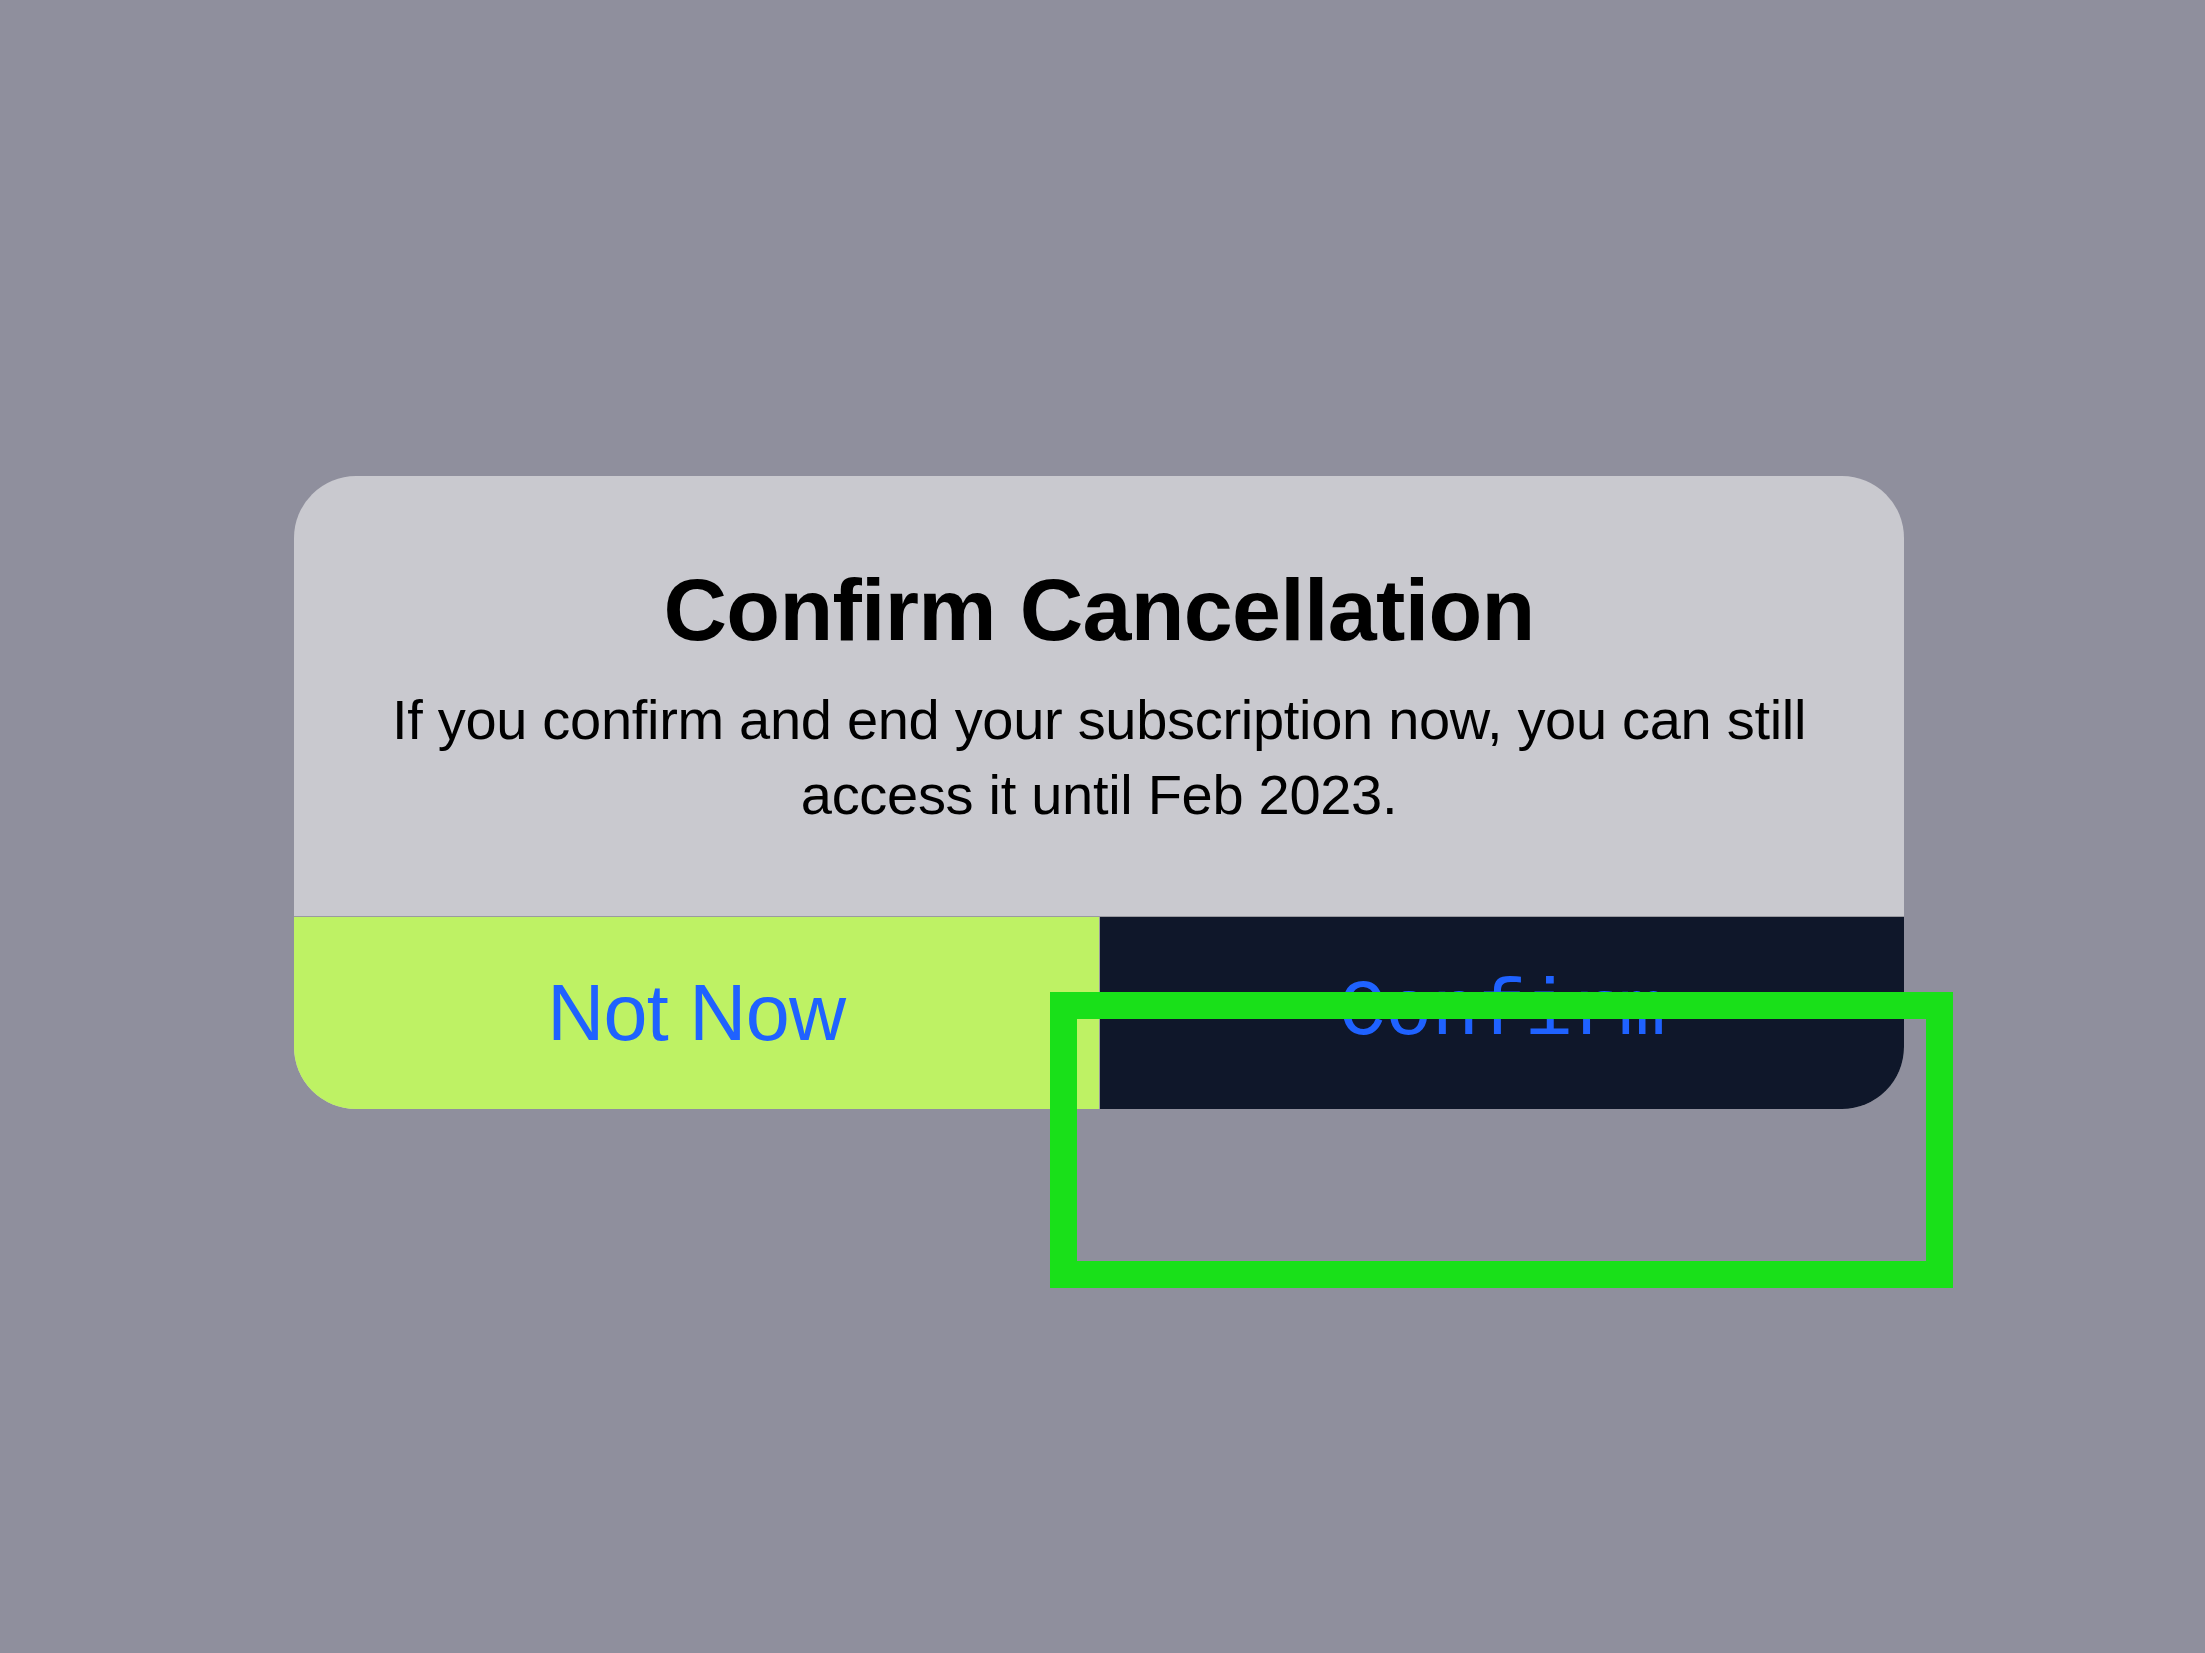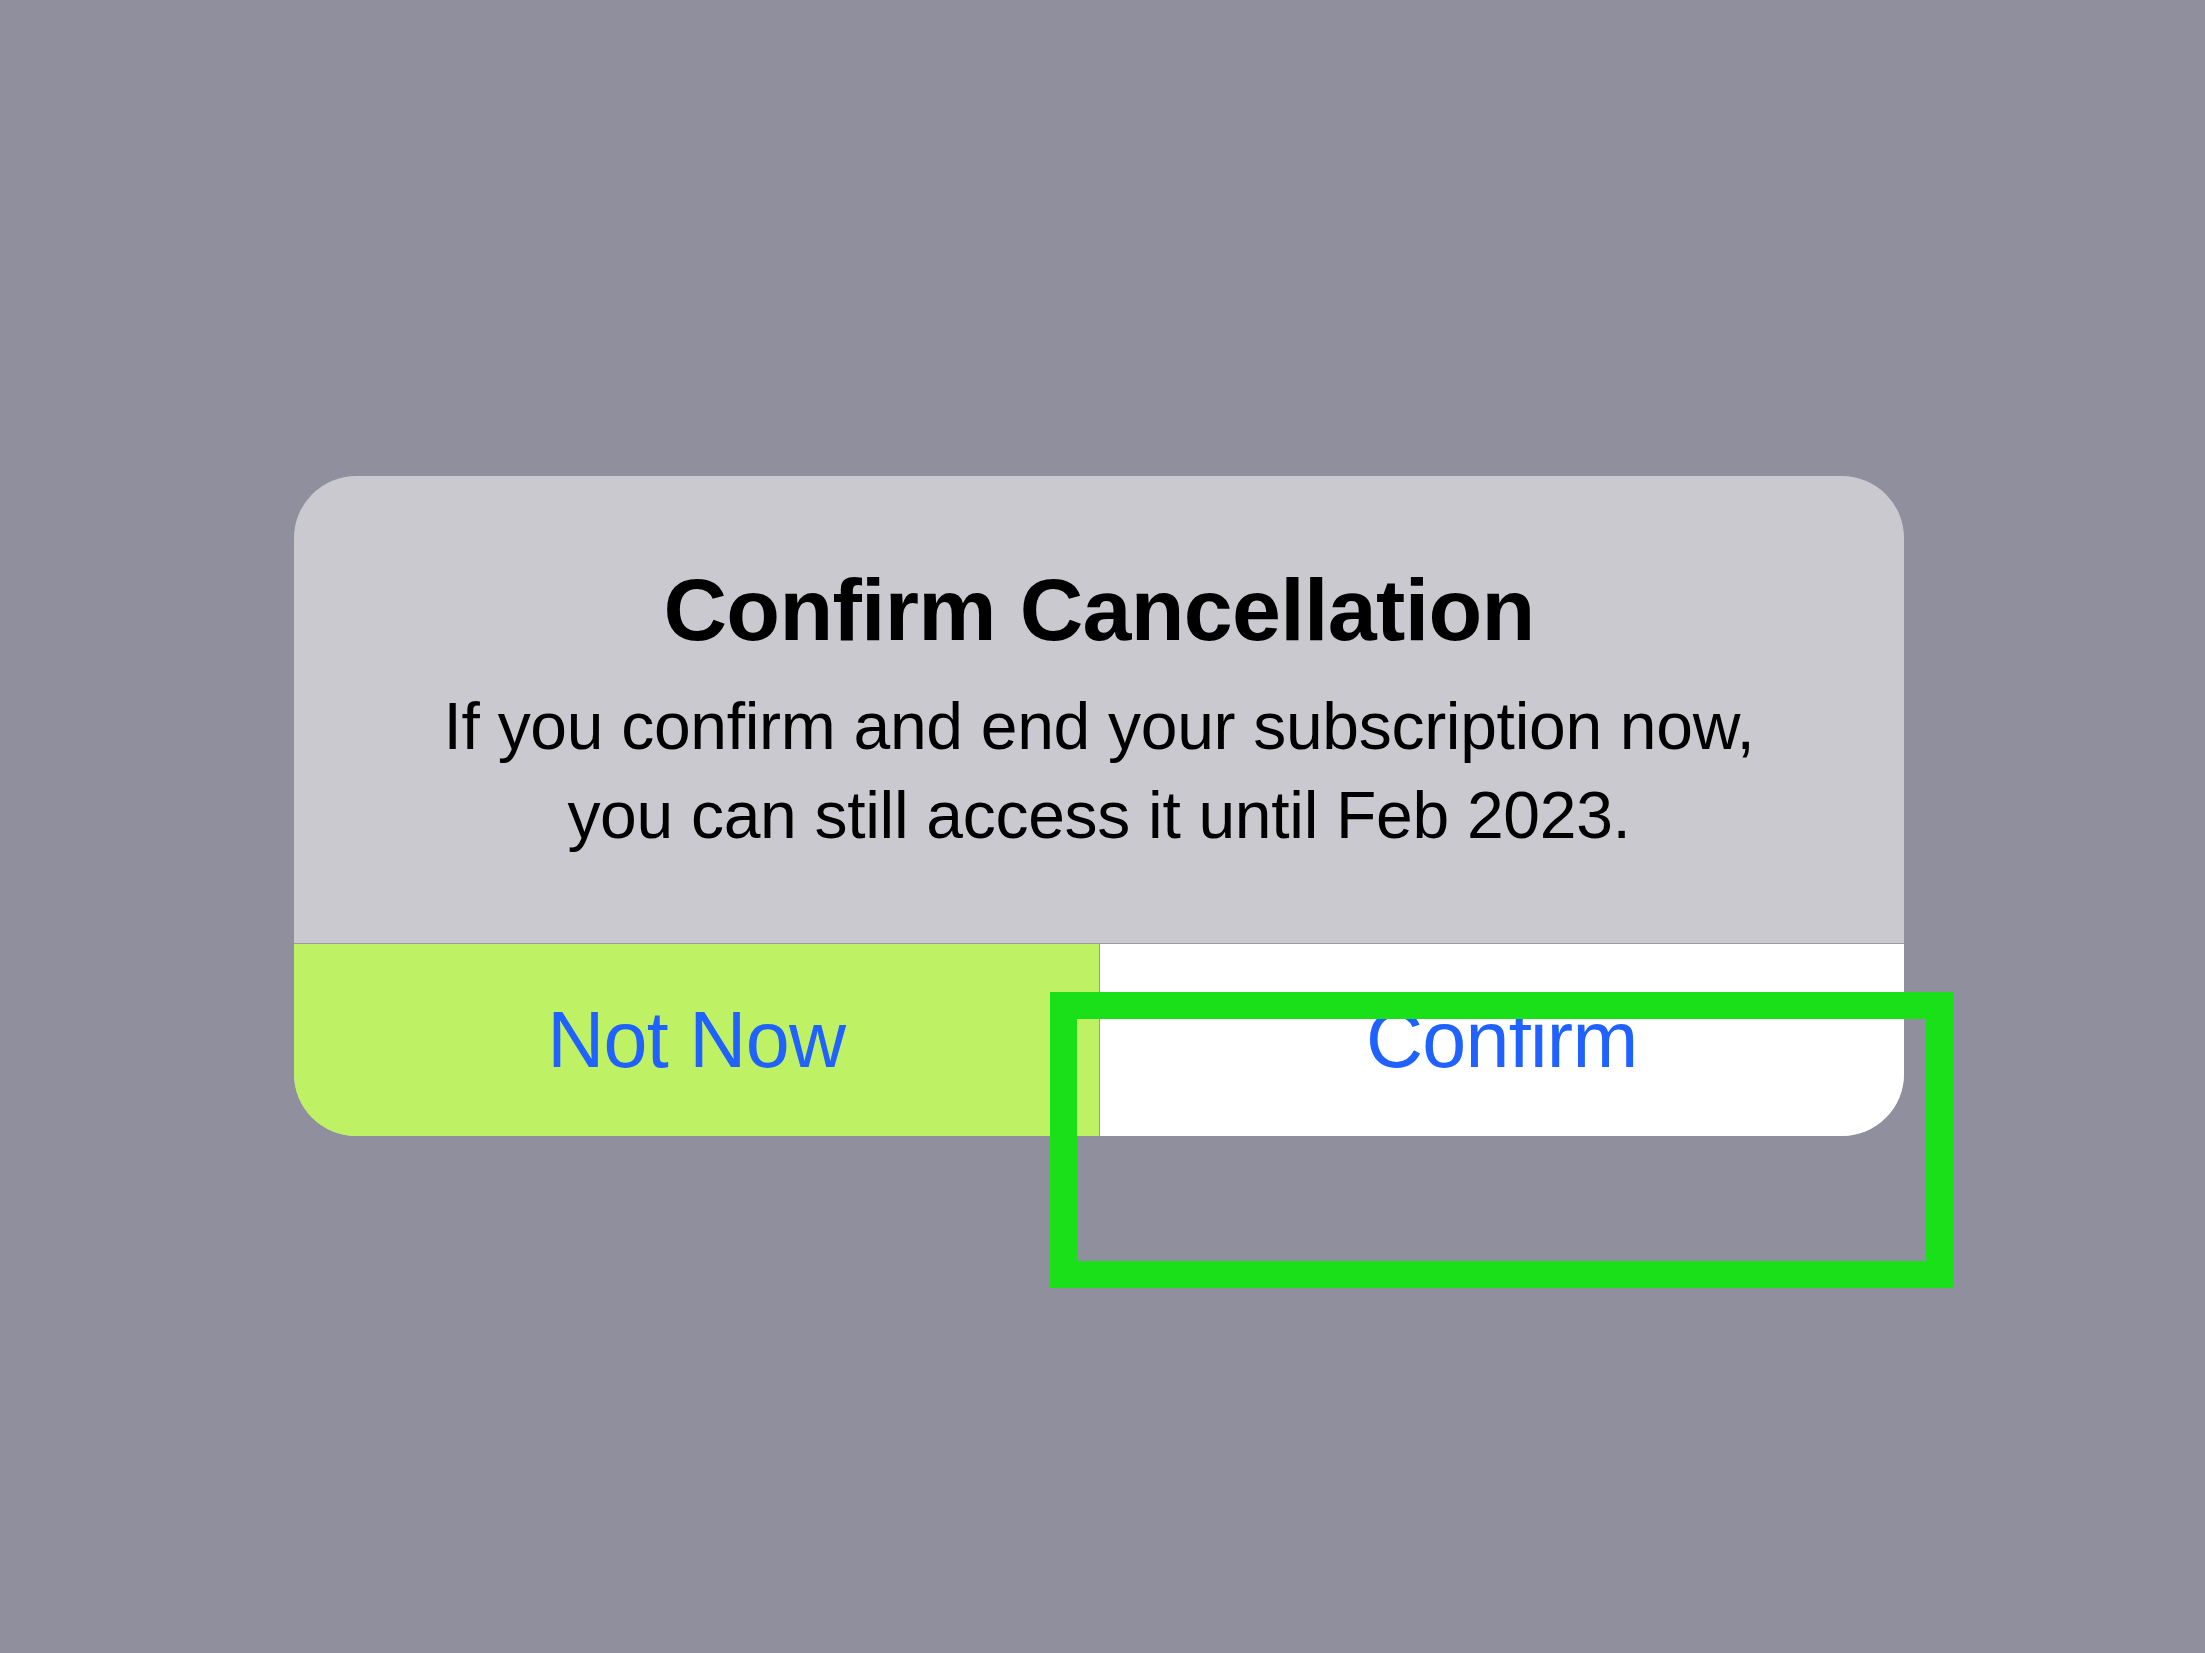--- a/index.html
+++ b/index.html
@@ -29,21 +29,21 @@
       text-align: center;
     }
     .dialog-title {
       font-size: 88px;
       font-weight: 700;
       color: #000;
       margin-bottom: 20.7px;
       letter-spacing: -0.7px;
     }
     .dialog-message {
-      font-size: 66px;
+      font-size: 56px;
       font-weight: 400;
       color: #000;
       line-height: 1.35;
       letter-spacing: -0.3px;
     }
     .dialog-buttons {
       display: flex;
       border-top: 1.4px solid #9a9aa0;
       height: 193px;
     }
@@ -59,23 +59,24 @@
       justify-content: center;
       letter-spacing: -0.7px;
     }
     .not-now-button {
       background: #bef264;
       color: #1f62ff;
       border-bottom-left-radius: 62px;
       border-right: 0.7px solid #9a9aa0;
     }
     .confirm-button {
-      background: #ffffff;
+      background: #0f172a;
       color: #1f62ff;
       border-bottom-right-radius: 62px;
+      font-family: Liberation Mono, monospace;
     }
     .highlight-box {
       position: absolute;
       border: 27.6px solid #19e019;
       pointer-events: none;
       left: 1050px;
       top: 992px;
       width: 903px;
       height: 296px;
     }

